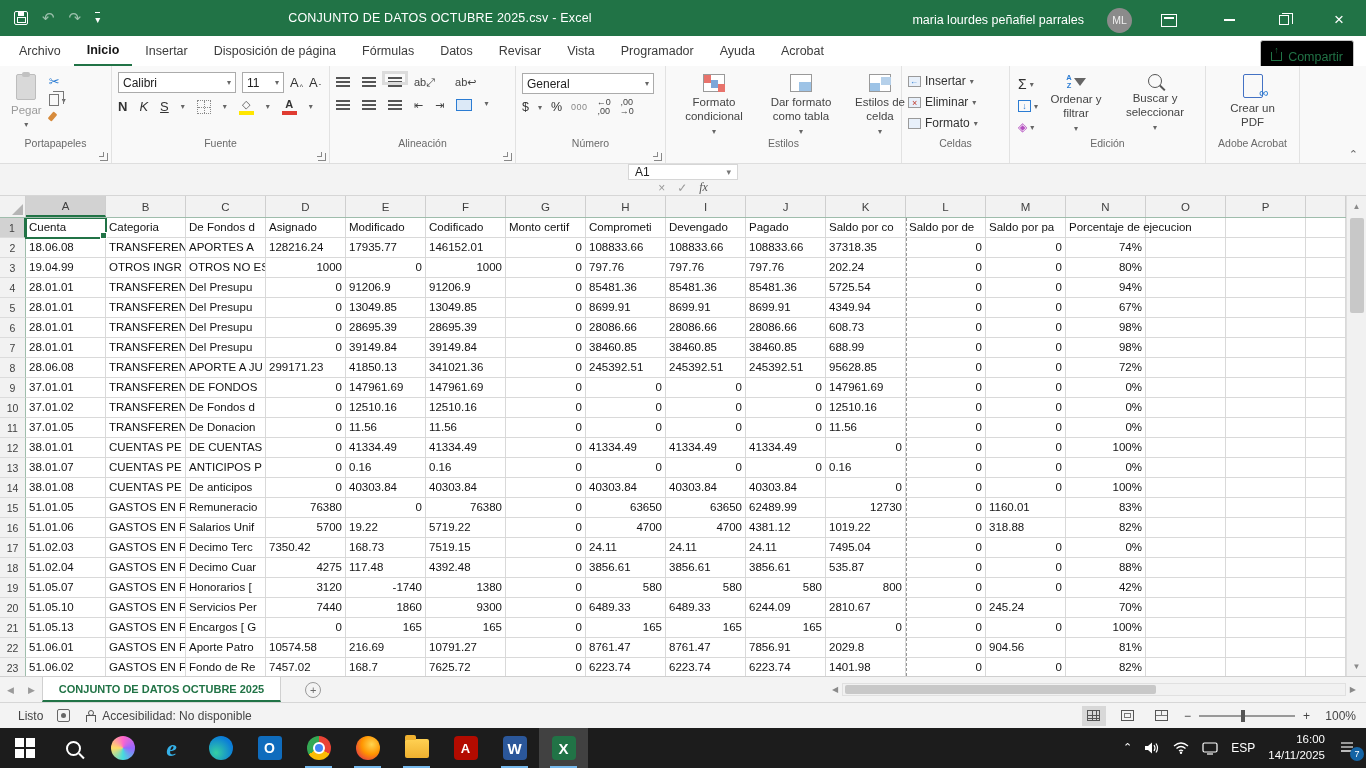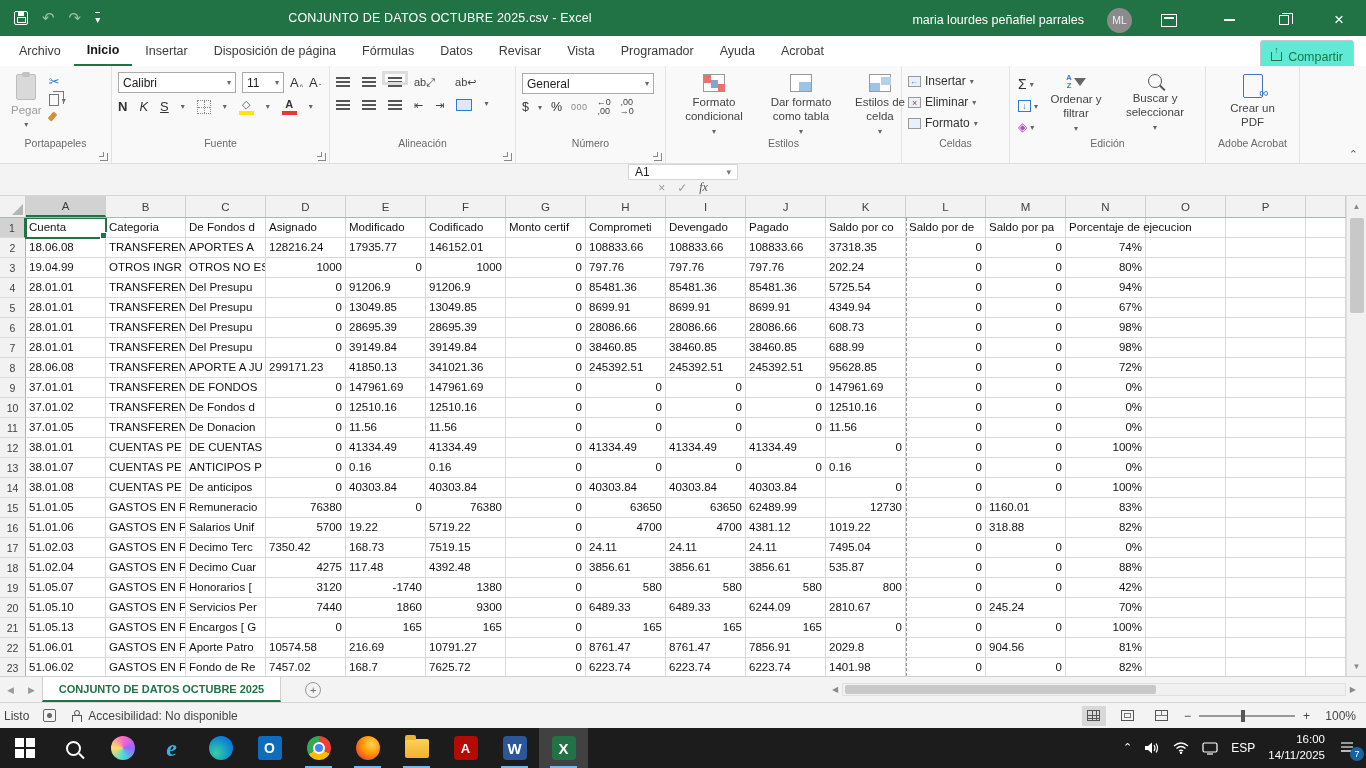--- a/index.html
+++ b/index.html
@@ -27,21 +27,21 @@
   .ribdisp:before { content:""; position:absolute; top:2px; left:2px; right:2px; height:2px; background:#fff; }
   .wbtn { width:42px; height:36px; display:flex; align-items:center; justify-content:center; font-size:14px; color:#fff; }
   .wbtn .min { width:11px; height:1.5px; background:#fff; display:block; }
   .wbtn .rest { width:10px; height:10px; border:1.2px solid #fff; position:relative; }
   .wbtn .rest:before { content:""; position:absolute; top:-3px; left:2px; width:10px; height:10px; border-top:1.2px solid #fff; border-right:1.2px solid #fff; }
 
   
   .tabrow { height:30px; background:#fff; display:flex; align-items:stretch; padding-left:6px; position:relative; }
   .rtab { padding:0 13px; font-size:12.5px; color:#3b3b3b; display:flex; align-items:center; cursor:default; }
   .rtab.active { color:#161616; font-weight:bold; border-bottom:2.5px solid #217346; }
-  .sharebtn { position:absolute; right:12px; top:4px; height:33px; background:#5eead4; border:1px solid #c6c6c6; border-radius:3px;
+  .sharebtn { position:absolute; right:12px; top:4px; height:33px; background:#000000; border:1px solid #c6c6c6; border-radius:3px;
     display:flex; align-items:center; gap:6px; padding:0 10px; font-size:12.5px; color:#217346; }
   .shareicon { width:11px; height:9px; border:1.2px solid #217346; border-top:none; position:relative; }
   .shareicon:before { content:"↑"; position:absolute; top:-7px; left:2px; font-size:9px; color:#217346; }
 
   
   .ribbon { height:98px; background:#f9f9f9; border-bottom:1px solid #dedede; display:flex; position:relative; font-size:11.5px; color:#444; }
   .rgroup { border-right:1px solid #e2e2e2; position:relative; padding:4px 6px 16px 6px; display:flex; }
   .glabel { position:absolute; bottom:14px; left:0; right:0; text-align:center; font-size:10.5px; color:#6a6a6a; }
   .launcher { position:absolute; bottom:2px; right:3px; width:8px; height:8px; border-right:1.2px solid #888; border-bottom:1.2px solid #888; }
   .launcher:before { content:""; position:absolute; right:2px; bottom:2px; width:4px; height:4px; border-right:1.2px solid #888; border-bottom:1.2px solid #888; transform:translate(-1px,-1px); }
@@ -135,21 +135,21 @@
   .stab { height:100%; background:#fff; border-right:1px solid #d0d0d0; border-left:1px solid #d0d0d0; border-bottom:2px solid #217346;
     display:flex; align-items:center; padding:0 16px; font-size:11px; font-weight:bold; color:#217346; }
   .addsheet { width:16px; height:16px; border:1px solid #9a9a9a; border-radius:50%; color:#6a6a6a; font-size:11px; display:flex; align-items:center; justify-content:center; margin-left:24px; }
   .hscroll { position:absolute; right:10px; top:5px; width:524px; height:15px; display:flex; align-items:center; gap:4px; }
   .hsarrow { font-size:8px; color:#8a8a8a; }
   .hstrack { flex:1; height:13px; background:#f1f1f1; border:1px solid #e0e0e0; position:relative; }
   .hsthumb { position:absolute; left:2px; top:1px; height:9px; width:62%; background:#c8c8c8; border-radius:2px; }
 
   
   .statusbar { height:26px; background:#f3f3f3; border-top:1px solid #d6d6d6; display:flex; align-items:center; font-size:12px; color:#444; position:relative; }
-  .st-left { display:flex; align-items:center; gap:14px; padding-left:4px; }
+  .st-left { display:flex; align-items:center; gap:14px; padding-left:18px; }
   .macro-ic { width:13px; height:13px; border:1.2px solid #666; border-radius:2px; position:relative; }
   .macro-ic:before { content:""; position:absolute; left:3px; top:3px; width:5px; height:5px; border-radius:50%; background:#666; }
   .acc-ic { width:12px; height:12px; position:relative; }
   .acc-ic:before { content:""; position:absolute; top:0; left:4px; width:4px; height:4px; border-radius:50%; border:1.2px solid #555; }
   .acc-ic:after { content:""; position:absolute; top:5px; left:2px; width:8px; height:6px; border-top:1.5px solid #555; border-left:1.2px solid #555; border-right:1.2px solid #555; }
   .st-right { position:absolute; right:10px; display:flex; align-items:center; gap:10px; }
   .view-ic { width:24px; height:20px; display:flex; align-items:center; justify-content:center; }
   .view-ic.on { background:#d8d8d8; }
   .vi-grid { width:13px; height:11px; border:1.2px solid #555; background:
       linear-gradient(#555,#555) 0 3.5px/100% 1px no-repeat,

